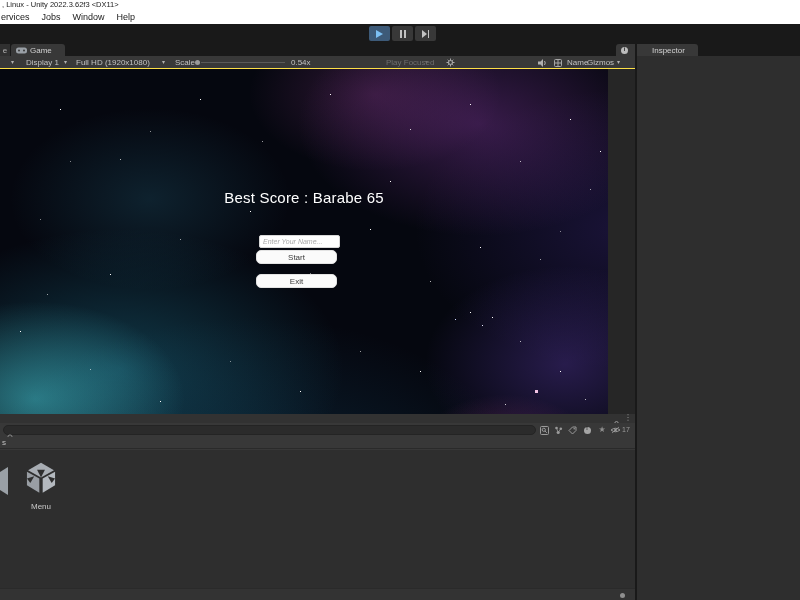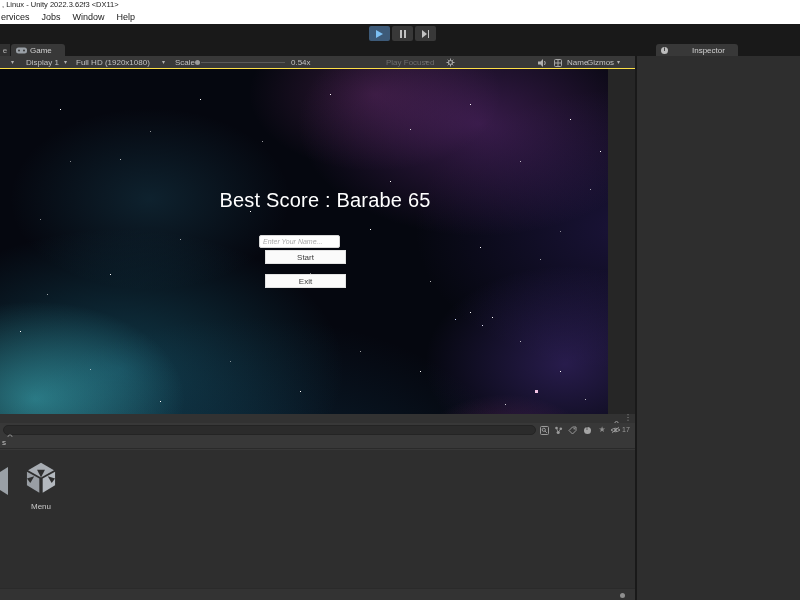--- a/index.html
+++ b/index.html
@@ -29,21 +29,21 @@
     border-bottom:4px solid transparent; }
   .step-bar { width:1.5px; height:8px; background:#c2c2c2; }
 
   
   .tabstrip { position:absolute; top:44px; left:0; width:800px; height:12px; background:#191919; }
   .tab { position:absolute; top:0; height:12px; background:#383838; border-radius:3px 3px 0 0;
     display:flex; align-items:center; gap:3px; font-size:8px; color:#d2d2d2; padding:0 5px; }
   .tab-partial { left:0; width:10px; border-radius:0; background:#303030; color:#b0b0b0;
     justify-content:center; padding:0; }
   .tab-game { left:11px; width:54px;text-align:center; }
-  .tab-inspector { left:656px; width:82px;gap:24px; }
+  .tab-inspector { left:616px; width:82px;gap:24px; }
   .insp-icon { width:7px; height:7px; border-radius:50%; background:#bdbdbd; position:relative; }
   .insp-icon::after { content:"i"; position:absolute; left:0; top:-1px; width:7px; text-align:center;
     font-size:6px; font-weight:bold; color:#2e2e2e; }
 
   
   .game-toolbar { position:absolute; top:56px; left:0; width:635px; height:13px; background:#383838;
     border-bottom:1px solid #fde047; font-size:8px; color:#c2c2c2; }
   .gt { position:absolute; top:2px; white-space:nowrap; }
   .chev { color:#b0b0b0; font-size:6px; }
   .gt.dis { color:#6e6e6e; }
@@ -71,27 +71,27 @@
       570px 50px #fff, 590px 120px rgba(255,255,255,.6), 40px 150px rgba(255,255,255,.5), 110px 205px #fff,
       180px 170px rgba(255,255,255,.6), 250px 142px #fff, 310px 204px rgba(255,255,255,.5), 370px 160px #fff,
       430px 212px rgba(255,255,255,.7), 480px 178px #fff, 540px 190px rgba(255,255,255,.6), 20px 262px #fff,
       90px 300px rgba(255,255,255,.6), 160px 332px #fff, 230px 292px rgba(255,255,255,.5), 300px 322px #fff,
       360px 282px rgba(255,255,255,.6), 420px 302px #fff, 455px 250px #cfd8ff, 470px 243px #fff,
       482px 256px #e8e8ff, 492px 248px #fff, 520px 272px rgba(255,255,255,.7), 560px 302px #fff,
       536px 322px 0 1px #f2c4e4, 585px 330px rgba(255,255,255,.7), 70px 92px rgba(255,255,255,.5),
       150px 62px rgba(255,255,255,.55), 390px 112px #fff, 560px 162px rgba(255,255,255,.5), 600px 82px #fff,
       505px 335px rgba(255,255,255,.8), 47px 225px rgba(255,255,255,.6); }
   .best-score { position:absolute; top:120px; left:0; width:608px; text-align:center;
-    font-size:20px; color:#ffffff; letter-spacing:0.2px;margin-left:21px; }
+    font-size:15px; color:#ffffff; letter-spacing:0.2px; }
   .name-input { position:absolute; left:259px; top:158px; width:81px; height:13px; background:#ffffff;
     border:1px solid #d8d8d8; border-radius:2px; font-size:7px; padding:0 3px; color:#333;
     font-family:"Liberation Sans", sans-serif; outline:none;margin-top:8px; }
   .name-input::placeholder { font-style:italic; color:#a8a8a8; }
-  .gbtn { position:absolute; left:265px; width:81px; height:14px; background:#fbfbfb;
-    border:1px solid #e3e3e3; border-radius:0; font-size:8px; color:#3a3a3a;
+  .gbtn { position:absolute; left:256px; width:81px; height:14px; background:#fbfbfb;
+    border:1px solid #e3e3e3; border-radius:5px; font-size:8px; color:#3a3a3a;
     font-family:"Liberation Sans", sans-serif; display:flex; align-items:center; justify-content:center; }
   .start-btn { top:181px; } .exit-btn { top:205px; }
 
   
   .v-divider { position:absolute; left:635px; top:44px; width:2px; height:556px; background:#191919; }
   .inspector-body { position:absolute; left:637px; top:56px; width:163px; height:544px; background:#2e2e2e; }
 
   
   .bottom-panel { position:absolute; top:414px; left:0; width:635px; height:186px; background:#383838; }
   .bp-header { position:absolute; top:0; left:0; width:635px; height:9px; background:#323232; }

